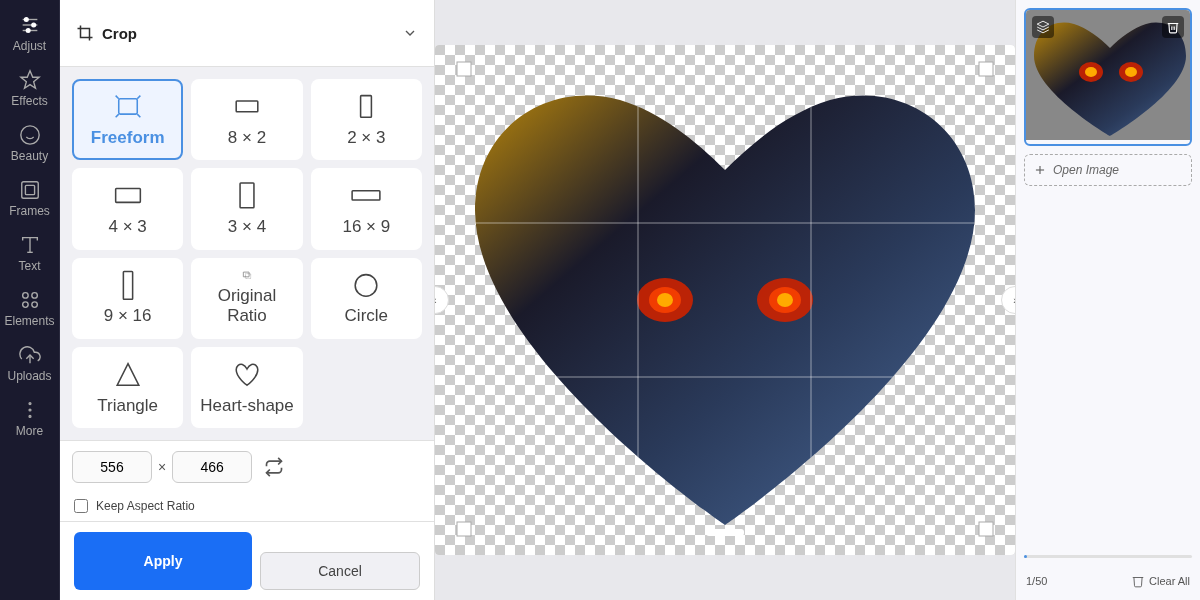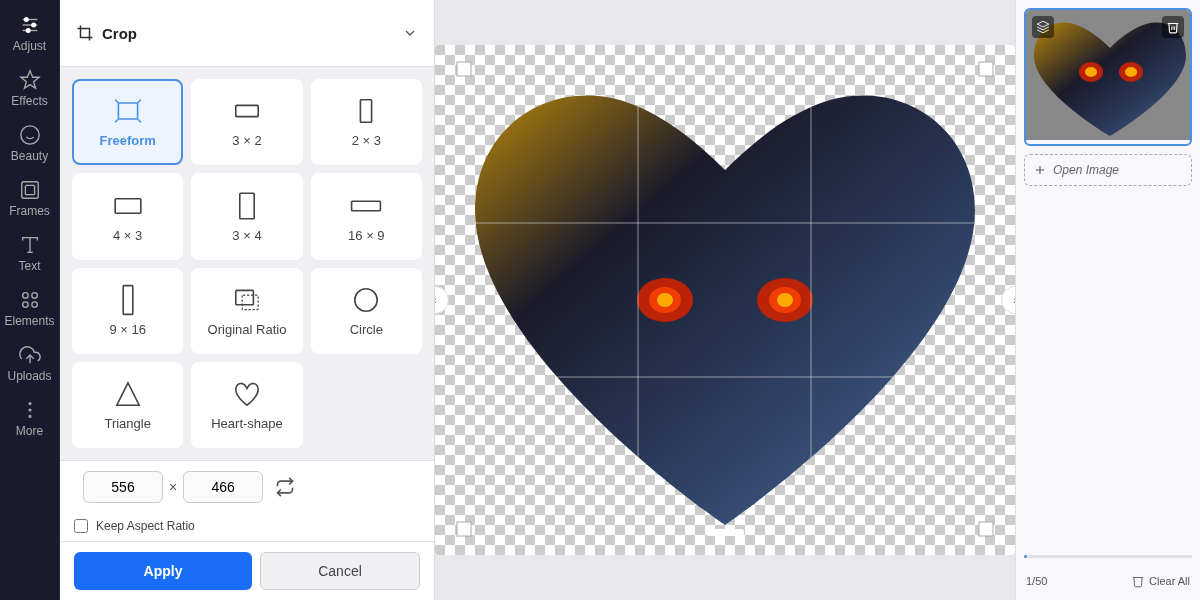--- a/index.html
+++ b/index.html
@@ -82,31 +82,31 @@
       justify-content: center;
       background: #fff;
       border-radius: 8px;
       padding: 10px 6px;
       cursor: pointer;
       border: 2px solid transparent;
       gap: 6px;
       min-height: 80px;
     }
     .crop-option.active { border: 2px solid #4a90e2; background: #eef4ff; }
-    .crop-option span { font-size: 13px; color: #444; text-align: center; line-height: 1.2; }
+    .crop-option span { font-size: 17px; color: #444; text-align: center; line-height: 1.2; }
     .crop-option svg { width: 32px; height: 32px; stroke: #444; stroke-width: 1.5; fill: none; }
     .crop-option.active svg { stroke: #4a90e2; }
     .crop-option.active span { color: #4a90e2; font-weight: 600; }
 
     
     .size-row {
       display: flex;
       align-items: center;
       gap: 6px;
-      padding: 10px 23px;
+      padding: 10px 12px;
       background: #fff;
       border-top: 1px solid #e0e0e0;
     }
     .size-input {
       width: 80px;
       padding: 7px 10px;
       border: 1px solid #ccc;
       border-radius: 6px;
       font-size: 14px;
       text-align: center;
@@ -156,20 +156,21 @@
     }
     .btn-cancel {
       background: #f0f0f4;
       color: #444;
       border: 1px solid #ccc;
       border-radius: 6px;
       padding: 10px 20px;
       font-size: 14px;
       cursor: pointer;
       flex: 1;
+      margin-top: 20px;
     }
 
     
     .canvas-area {
       flex: 1;
       background: #e8e8ec;
       display: flex;
       align-items: center;
       justify-content: center;
       position: relative;
@@ -431,21 +432,21 @@
           <polyline points="32,30 36,34" stroke="#4a90e2" stroke-width="2"></polyline>
         </svg>
       <span>Freeform</span>
     </div>
 
 
     <div class="crop-option">
       <svg viewBox="0 0 40 40">
           <rect x="6" y="13" width="28" height="14" rx="1" stroke-width="2"></rect>
         </svg>
-      <span>3 × 2</span>
+      <span>8 × 2</span>
     </div>
 
     <div class="crop-option">
       <svg viewBox="0 0 40 40">
           <rect x="13" y="6" width="14" height="28" rx="1" stroke-width="2"></rect>
         </svg>
       <span>2 × 3</span>
     </div>
 
     <div class="crop-option">

